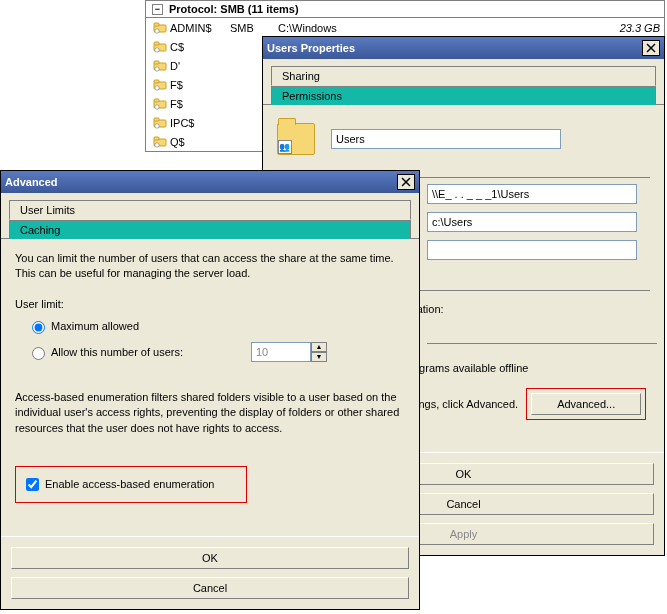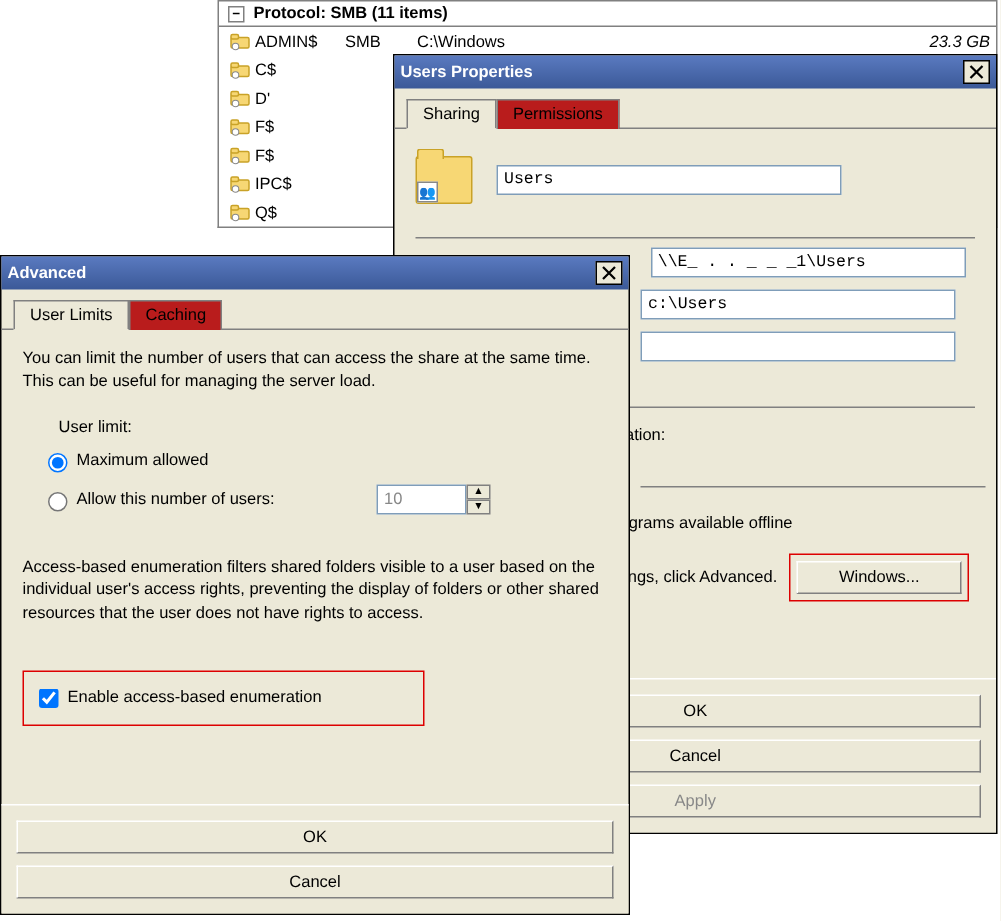--- a/index.html
+++ b/index.html
@@ -2,29 +2,29 @@
 <html><head>
 <meta charset="utf-8">
 <style>
   * { box-sizing: border-box; font-family: Tahoma, sans-serif; font-size: 11px; }
   body { margin: 0; background: #fff; width: 667px; height: 614px; position: relative; overflow: hidden; }
   .win-border { border: 1px solid #000; background: #ece9d8; position: absolute; }
   .titlebar { background: linear-gradient(#5a7ac0,#3b5998); color: #fff; height: 22px; display: flex; align-items: center; padding: 0 4px; font-weight: bold; gap: 36px; }
   .titlebar .title { flex: 1; }
   .close-btn { width: 18px; height: 16px; background: #ece9d8; border: 1px solid #000; display: flex; align-items: center; justify-content: center; cursor: pointer; }
   .close-btn svg { width: 10px; height: 10px; }
-  .tabbar { display: flex; padding: 6px 8px 0 8px; border-bottom: 1px solid #808080; position: relative; }
+  .tabbar { display: flex; padding: 6px 8px 0 8px; border-bottom: 1px solid #808080; position: relative; flex-direction: column; }
   .tab { padding: 3px 10px; border: 1px solid #808080; border-bottom: none; background: #ece9d8; margin-right: 0px; cursor: pointer; position: relative; top: 1px; }
   .tab.active { background: #ece9d8; border-bottom: 1px solid #ece9d8; z-index: 2; }
-  .tab.inactive { background: #b91c1c; }
+  .tab.inactive { background: #14b8a6; }
   .panel { padding: 12px 14px; }
   .btn { min-width: 75px; height: 22px; background: #ece9d8; border: 1px solid #808080; border-top-color:#fff; border-left-color:#fff; cursor: pointer; display: inline-flex; align-items: center; justify-content: center; }
   .btn.disabled { color: #888; }
   .row { display: flex; align-items: center; }
-  .input-text { height: 20px; border: 1px solid #7f9db9; background: #fff; padding: 0 4px; font-family: Liberation Mono, monospace; }
+  .input-text { height: 20px; border: 1px solid #7f9db9; background: #fff; padding: 0 4px; }
   .radio, .checkbox { margin-right: 6px; }
   .folder-icon { width: 38px; height: 32px; background: #f7d774; border: 1px solid #c9a227; border-radius: 2px; position: relative; margin-right: 16px; }
   .folder-icon::before { content:""; position:absolute; top:-6px; left:0; width:16px; height:6px; background:#f7d774; border:1px solid #c9a227; border-bottom:none; border-radius:2px 2px 0 0;}
   .folder-icon .overlay { position:absolute; bottom:0; left:0; width:14px; height:14px; background:#fff; border:1px solid #888; display:flex; align-items:center; justify-content:center; font-size:9px;}
   .group-sep { border-top: 1px solid #808080; margin: 10px 0 6px 0; }
   .spinner { display:flex; }
   .spinner .num { width:60px; height:20px; border:1px solid #7f9db9; background:#fff; color:#888; padding:0 4px; display:flex; align-items:center;}
   .spinner .arrows { width:16px; display:flex; flex-direction:column; }
   .spinner .arrows div { flex:1; border:1px solid #808080; background:#ece9d8; display:flex; align-items:center; justify-content:center; font-size:7px; cursor:pointer;}
   .tree-header { background:#fff; border:1px solid #808080; padding:2px 6px; font-weight:bold; display:flex; align-items:center; }
@@ -157,39 +157,39 @@
     <div class="tab inactive">Permissions</div>
   </div>
   <div class="panel" style="height:432px; position:relative;">
     <div class="row" style="margin-bottom:22px; margin-top:6px;">
       <div class="folder-icon">
           <div class="overlay">👥</div>
         </div>
       <div class="input-text" style="width:230px; display:flex; align-items:center;">Users</div>
     </div>
     <div class="group-sep"></div>
-    <div class="row" style="margin:6px 0 0 150px;justify-content:center;">
+    <div class="row" style="margin:6px 0 0 150px;">
       <div class="input-text" style="width:210px; display:flex; align-items:center;">\\E_ . . _ _ _1\Users</div>
     </div>
     <div class="row" style="margin:8px 0 0 150px;">
       <div class="input-text" style="width:210px; display:flex; align-items:center;">c:\Users</div>
     </div>
     <div class="row" style="margin:8px 0 0 150px;">
       <input class="input-text" style="width: 210px;" value="">
     </div>
     <div class="group-sep" style="margin-top:30px;"></div>
     <div class="row" style="margin:12px 0 0 136px;">
       <span>ration:</span>
     </div>
     <div class="group-sep" style="margin-top:28px; width:230px; margin-left:150px;"></div>
     <div style="margin:18px 0 0 136px;">ograms available offline</div>
     <div class="row" style="margin:14px 0 0 136px; align-items:center;">
       <span>tings, click Advanced.</span>
       <div class="red-box" style="margin-left:8px; padding:4px;">
-        <button class="btn" style="min-width:110px;">Windows...</button>
+        <button class="btn" style="min-width:110px;">Advanced...</button>
       </div>
     </div>
   </div>
   <div class="bottom-btns" style="position:absolute; bottom:0; left:0; right:0;">
     <button class="btn">OK</button>
     <button class="btn">Cancel</button>
     <button class="btn disabled">Apply</button>
   </div>
 </div>
 
@@ -201,38 +201,38 @@
           <path d="M1 1 L9 9 M9 1 L1 9" stroke="#000" stroke-width="1.5"></path>
         </svg>
     </div>
   </div>
   <div class="tabbar">
     <div class="tab active">User Limits</div>
     <div class="tab inactive">Caching</div>
   </div>
   <div class="panel" style="height:356px;">
     <div style="margin-bottom:16px; line-height:1.4;">You can limit the number of users that can access the share at the same time. This can be useful for managing the server load.</div>
-    <div style="margin-bottom:8px;margin-left:24px;">User limit:</div>
+    <div style="margin-bottom:8px;">User limit:</div>
     <div class="row" style="margin:4px 0 0 12px;">
       <input type="radio" name="ul" checked="" class="radio" style="">
       <span>Maximum allowed</span>
     </div>
     <div class="row" style="margin:8px 0 0 12px; ">
       <input type="radio" name="ul" class="radio" style="">
       <span style="width:200px;">Allow this number of users:</span>
       <div class="spinner">
         <div class="num">10</div>
         <div class="arrows">
           <div>▲</div>
           <div>▼</div>
         </div>
       </div>
     </div>
     <div style="margin-top:28px; line-height:1.4;">Access-based enumeration filters shared folders visible to a user based on the individual user's access rights, preventing the display of folders or other shared resources that the user does not have rights to access.</div>
-    <div class="red-box" style="margin-top:30px; padding:8px 8px 8px 6px; width:268px;">
+    <div class="red-box" style="margin-top:30px; padding:8px 8px 8px 6px; width:232px;">
       <label class="row" style="cursor:pointer;">
         <input type="checkbox" checked="" class="checkbox" style="">
         <span>Enable access-based enumeration</span>
       </label>
     </div>
   </div>
   <div class="bottom-btns" style="position:absolute; bottom:0; left:0; right:0;">
     <button class="btn">OK</button>
     <button class="btn">Cancel</button>
   </div>

